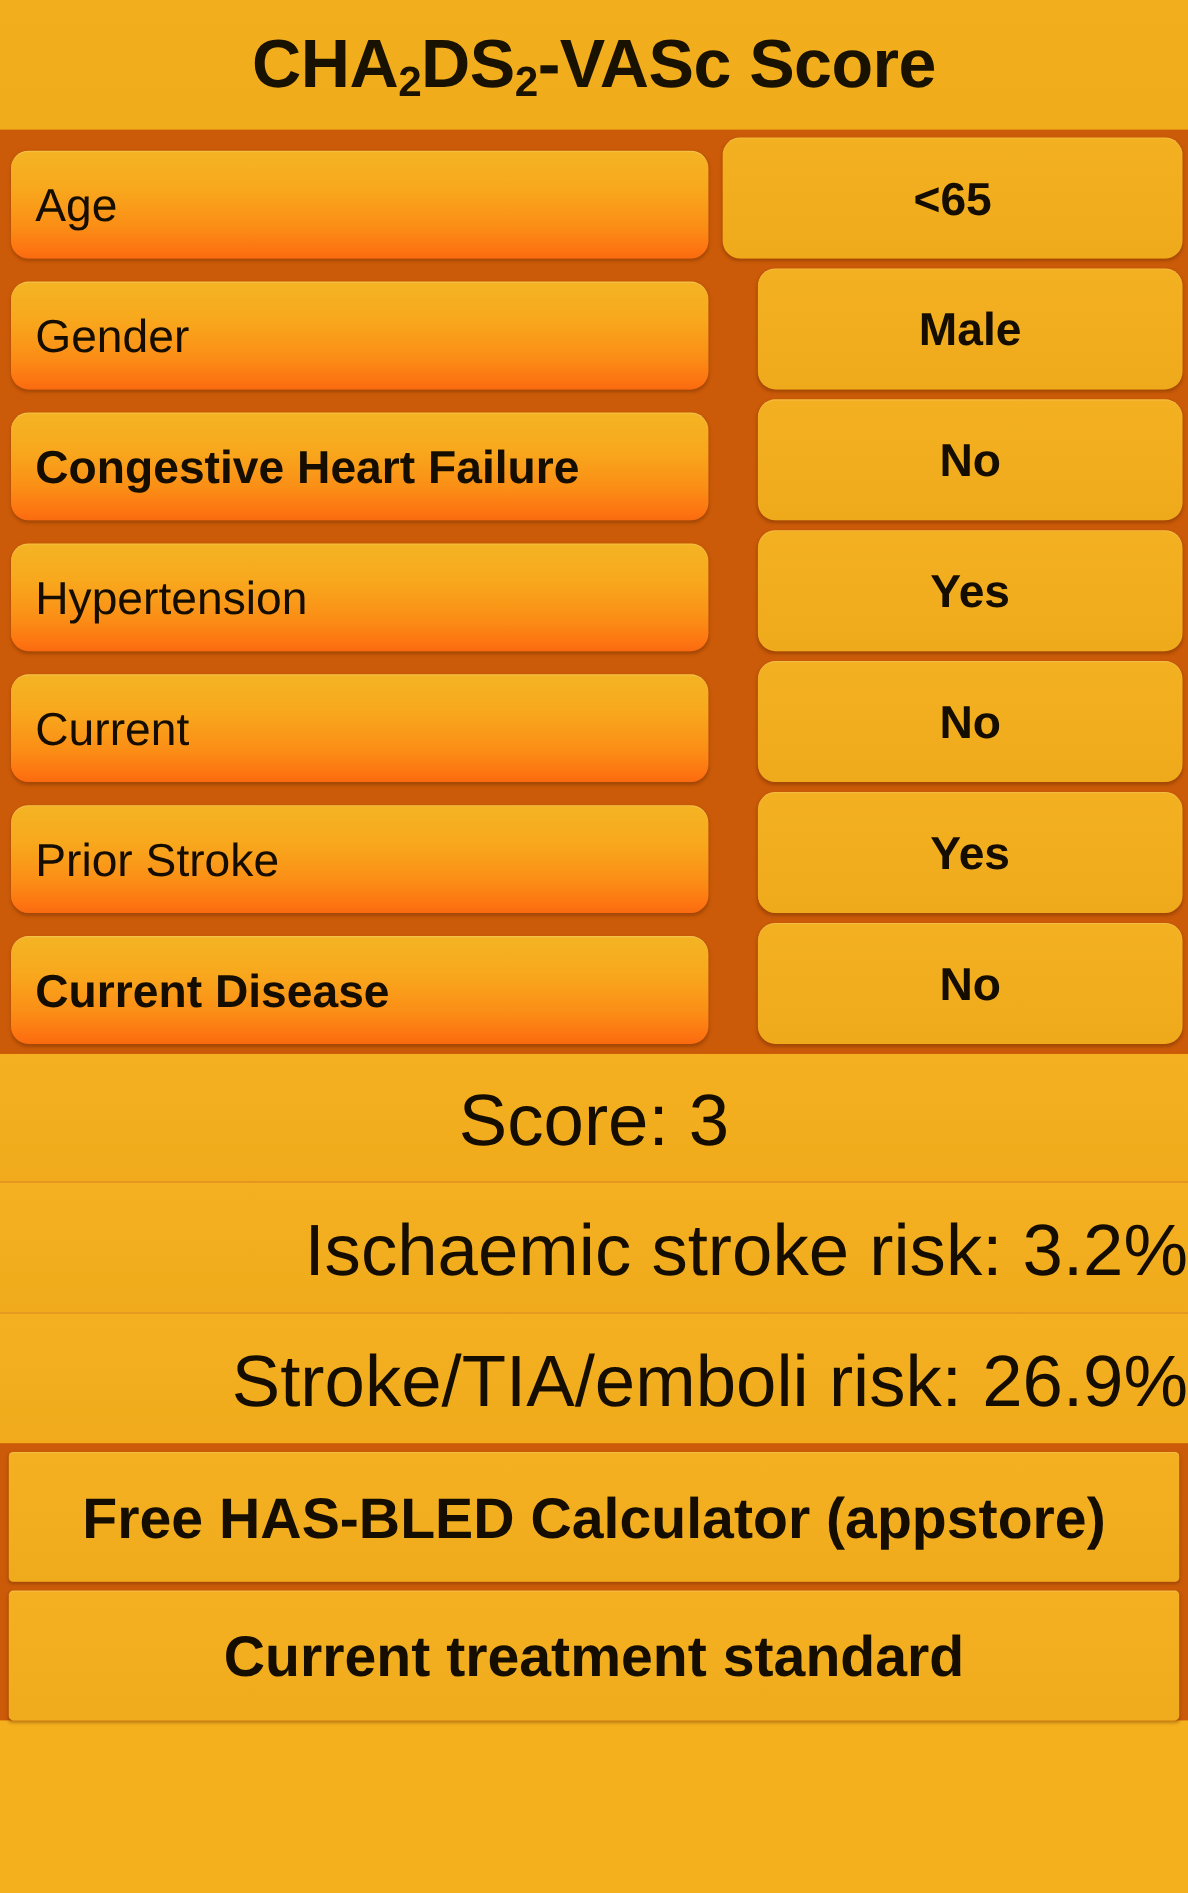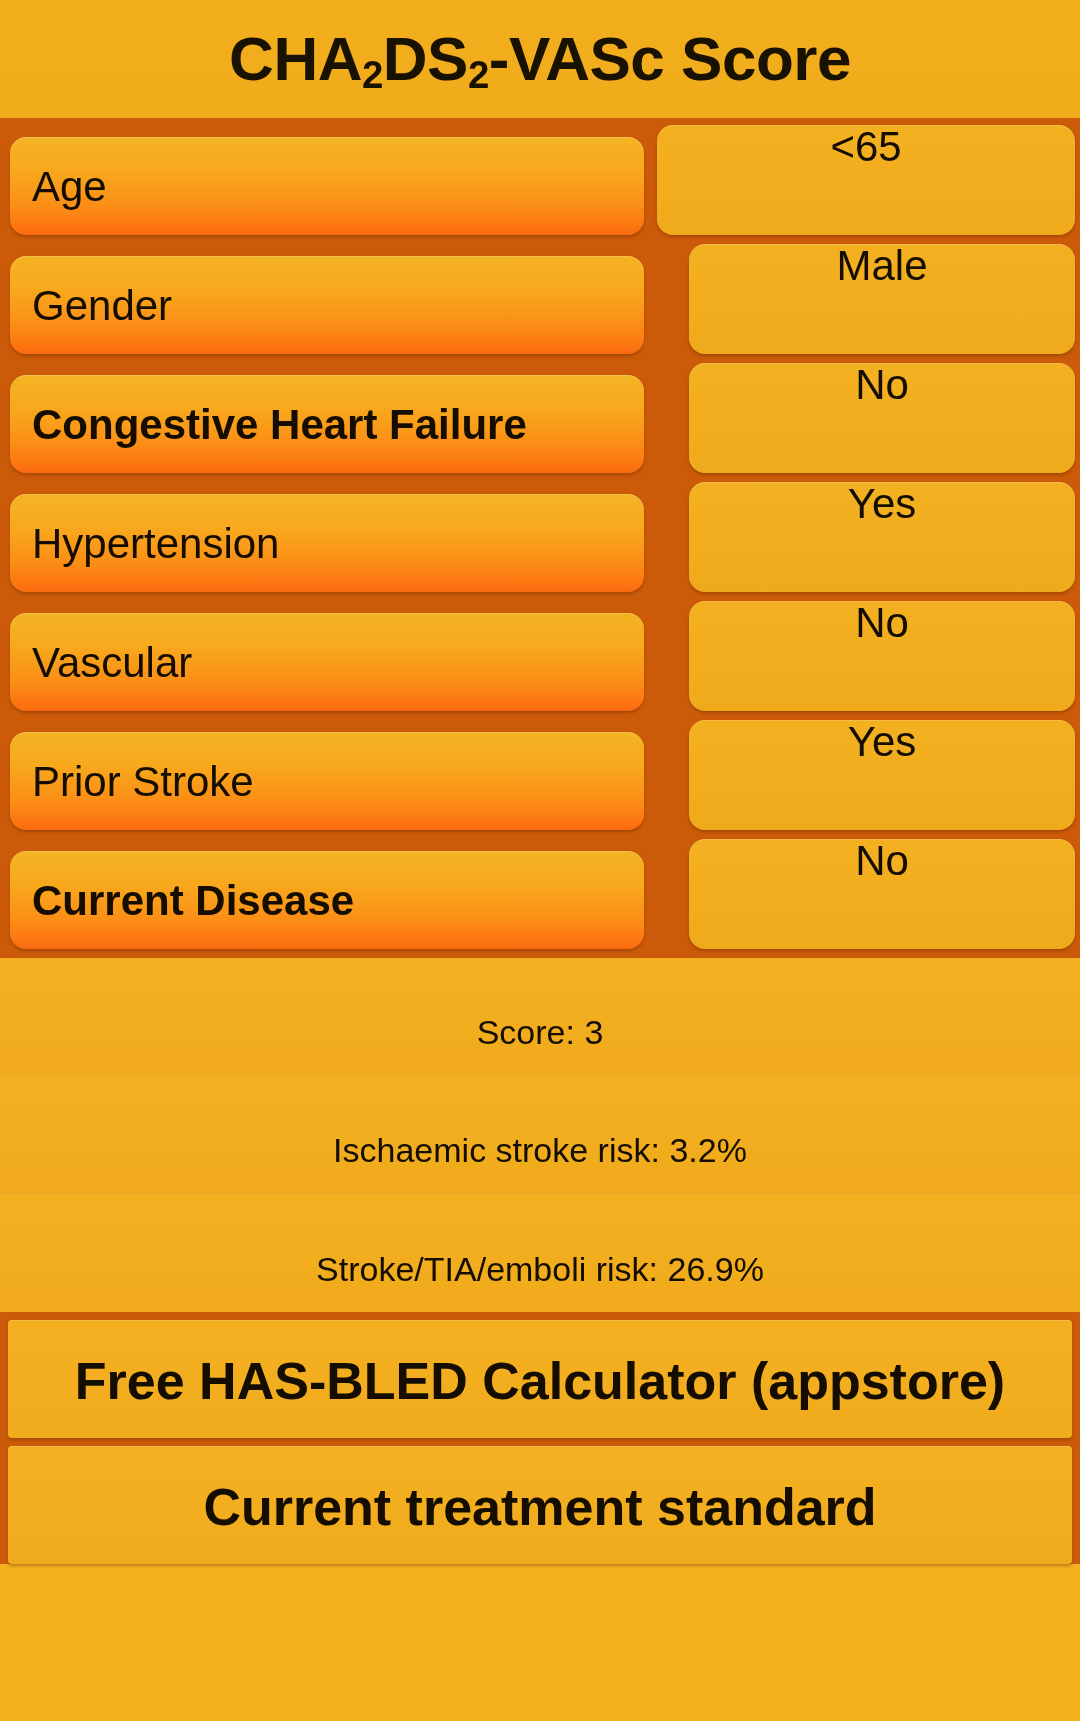--- a/index.html
+++ b/index.html
@@ -99,22 +99,24 @@
   .factor-label.strong { font-weight: bold; }
 
   .value-btn {
     flex: 1 1 auto;
     margin: 4px 5px 5px 13px;
     border-radius: 16px;
     background: linear-gradient(to bottom, #f3b021 0%, #f1ad1e 60%, #efaa1c 100%);
     box-shadow: 0 2px 3px rgba(90,35,0,0.35),
                 inset 0 1px 0 rgba(255,255,255,0.16);
     display: flex;
-    justify-content: center;
-    box-sizing: border-box;
+    align-items: center;
+    justify-content: center;
+    box-sizing: border-box;
+    font-weight: bold;
   }
   .value-label {
     font-size: 42px;
     color: #140d00;
     line-height: 1;
     position: relative;
     top: 1px;
     white-space: nowrap;
   }
 
@@ -126,27 +128,28 @@
     background: linear-gradient(to bottom, #f4b021 0%, #f2ae1e 50%, #f0aa1b 100%);
     box-sizing: border-box;
   }
   .result-score {
     flex: 0 0 118px;
     border-top: 2px solid #cb5b08;
   }
   .result-line {
     flex: 0 0 119px;
     border-top: 1px solid #ecaa2c;
+    justify-content: flex-end;
   }
   .result-text {
-    font-size: 34px;
-    color: #140d00;
-    line-height: 1;
-    position: relative;
-    top: 16px;
+    font-size: 66px;
+    color: #140d00;
+    line-height: 1;
+    position: relative;
+    top: 2px;
     white-space: nowrap;
   }
 
   
   .actions {
     flex: 1 1 auto;
     background: #cb5b08;
     padding: 8px 8px 0 8px;
     box-sizing: border-box;
     display: flex;
@@ -217,21 +220,21 @@
       <div class="factor-btn">
         <span class="factor-label">Hypertension</span>
       </div>
       <div class="value-btn">
         <span class="value-label">Yes</span>
       </div>
     </div>
 
     <div class="row">
       <div class="factor-btn">
-        <span class="factor-label">Vascular</span>
+        <span class="factor-label">Current</span>
       </div>
       <div class="value-btn">
         <span class="value-label">No</span>
       </div>
     </div>
 
     <div class="row">
       <div class="factor-btn">
         <span class="factor-label">Prior Stroke</span>
       </div>

